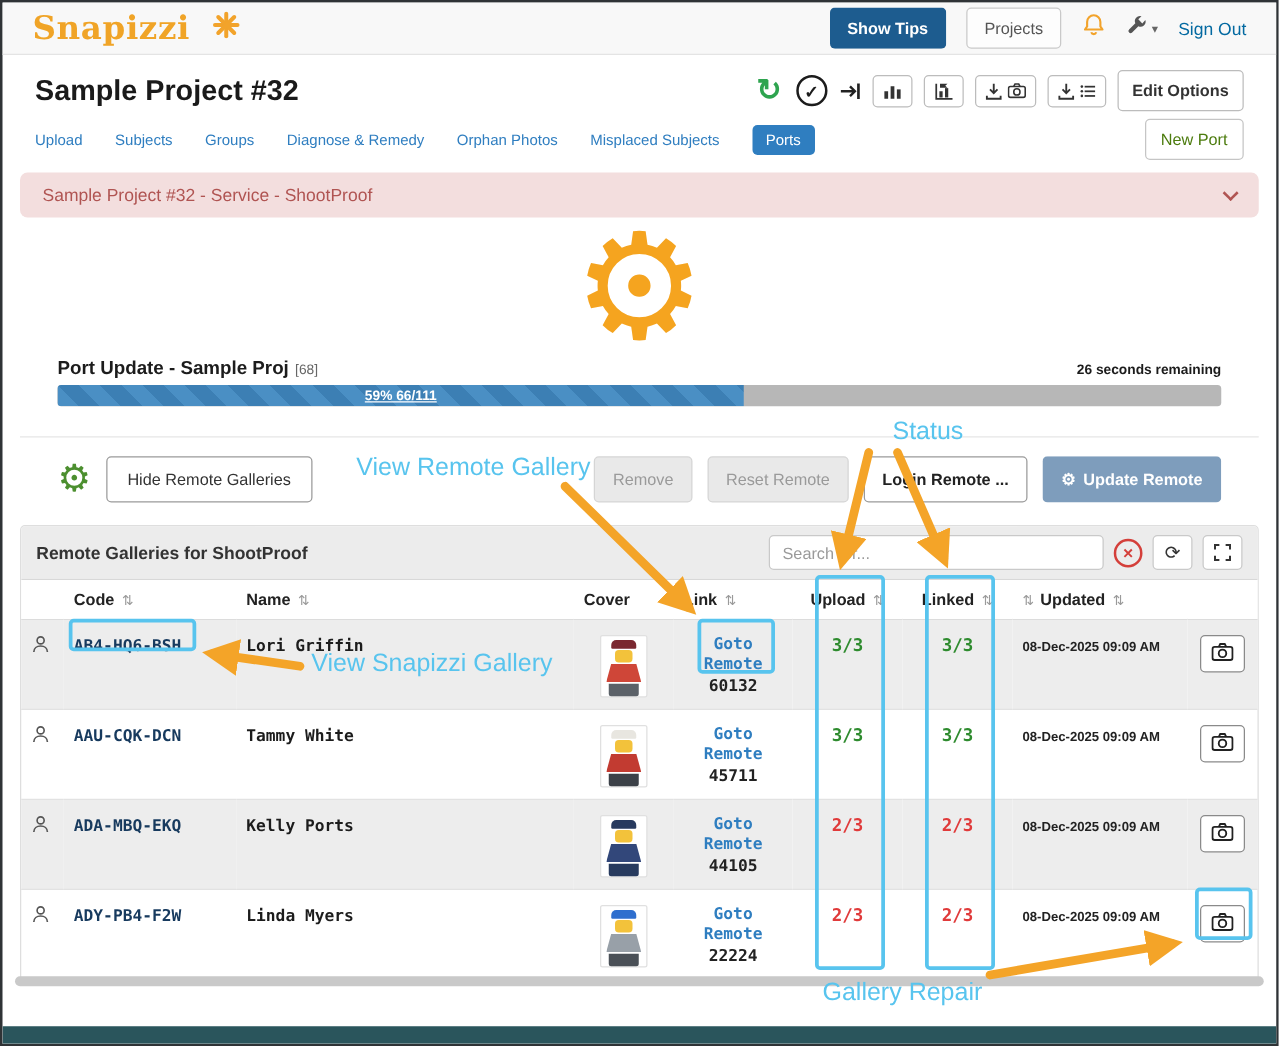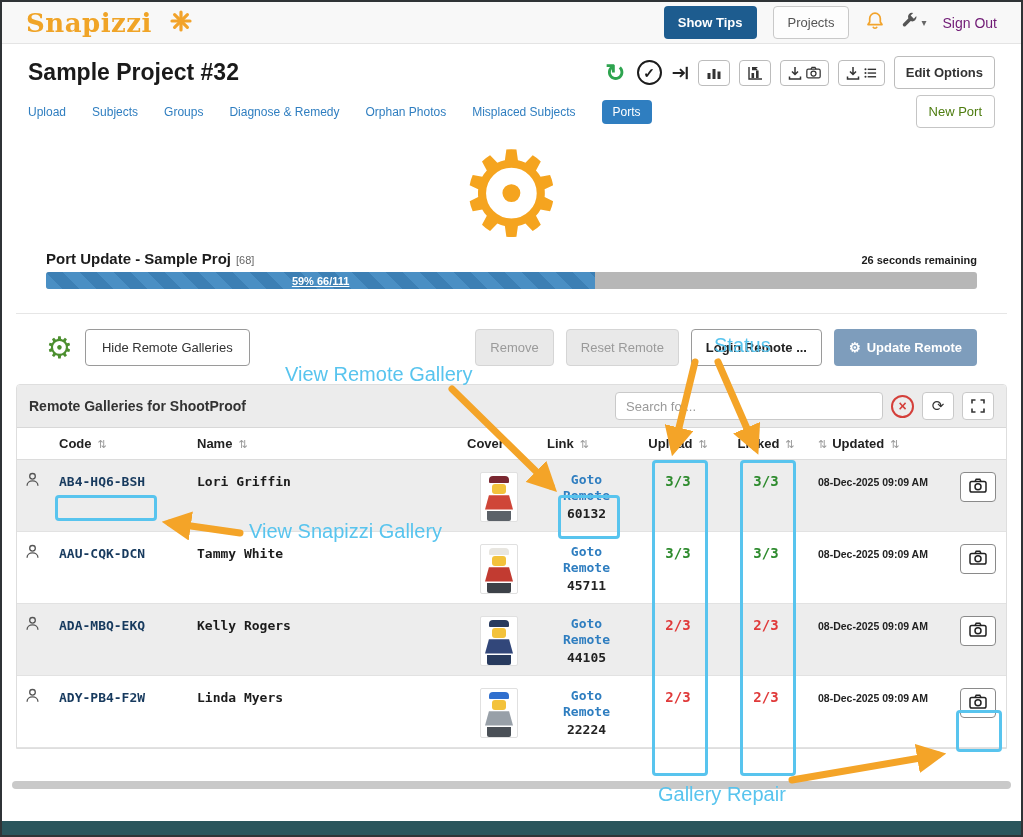--- a/index.html
+++ b/index.html
@@ -12,21 +12,21 @@
             display:flex; align-items:center; padding:0 24px; }
   .logo { display:flex; align-items:center; gap:18px; }
   .logo-text { font-family:"DejaVu Serif", serif; font-size:26px; font-weight:bold; color:#f0a427; letter-spacing:.5px; }
   .topbar-right { margin-left:auto; display:flex; align-items:center; gap:16px; }
   .btn { display:inline-flex; align-items:center; gap:6px; border-radius:4px; font-size:13px;
          cursor:pointer; border:1px solid transparent; background:none; font-family:inherit; }
   .btn-showtips { background:#1d5c8f; color:#fff; font-weight:bold; padding:8px 13px; }
   .btn-projects { background:#fdfdfd; border-color:#c9c9c9; color:#555; padding:8px 14px; }
   .wrench-group { display:flex; align-items:center; gap:3px; cursor:pointer; }
   .caret { font-size:10px; color:#666; }
-  .signout { color:#701a75; font-size:14px; cursor:pointer; }
+  .signout { color:#0369a1; font-size:14px; cursor:pointer; }
 
   
   .page-head { display:flex; align-items:center; padding:12px 26px 2px;gap:40px; }
   .page-title { font-size:23px; font-weight:bold; color:#1a1a1a; }
   .head-actions { margin-left:auto; display:flex; align-items:center; gap:9px; }
   .circle-icon { width:25px; height:25px; border-radius:50%; display:flex; align-items:center;
                  justify-content:center; font-weight:bold; }
   .circle-sync { color:#2ea44f; font-size:24px; border:none; }
   .circle-check { border:2px solid #1c1c1c; color:#1c1c1c; font-size:14px; }
   .plain-icon { font-size:18px; color:#222; display:flex; align-items:center; }
@@ -222,20 +222,24 @@
     <span class="tab">Upload</span>
     <span class="tab">Subjects</span>
     <span class="tab">Groups</span>
     <span class="tab">Diagnose &amp; Remedy</span>
     <span class="tab">Orphan Photos</span>
     <span class="tab">Misplaced Subjects</span>
     <span class="tab active">Ports</span>
     <button class="btn btn-newport">New Port</button>
   </div>
 
+  <div class="alert">
+    <span>Sample Project #32 - Service - ShootProof</span>
+    <span class="alert-chevron"></span>
+  </div>
 
   <div class="gear-zone">
     <span class="big-gear">⚙</span>
   </div>
 
   <div class="progress-wrap">
     <div class="progress-toprow">
       <span class="progress-title">Port Update - Sample Proj</span>
       <span class="progress-badge">[68]</span>
       <span class="progress-remaining">26 seconds remaining</span>
@@ -369,21 +373,21 @@
               </button>
             </td>
         </tr>
 
         <tr>
           <td><span><svg viewBox="0 0 16 16" width="15" height="15">
                   <circle cx="8" cy="4.6" r="3" fill="none" stroke="#555" stroke-width="1.4"></circle>
                   <path d="M2.2 14.6c0-3.2 2.6-5.2 5.8-5.2s5.8 2 5.8 5.2" fill="none" stroke="#555" stroke-width="1.4"></path>
                 </svg></span></td>
           <td><a class="mono code">ADA-MBQ-EKQ</a></td>
-          <td><span class="mono name">Kelly Rogers</span></td>
+          <td><span class="mono name">Kelly Ports</span></td>
           <td class="c-cover">
               <div class="minifig" style="--hat: #273a5e; --torso: #32477a; --legs: #273a5e;">
                 <div class="hat"></div>
                 <div class="head"></div>
                 <div class="torso"></div>
                 <div class="legs"></div>
               </div>
             </td>
           <td class="c-link">
               <a class="mono goto">Goto Remote</a>

